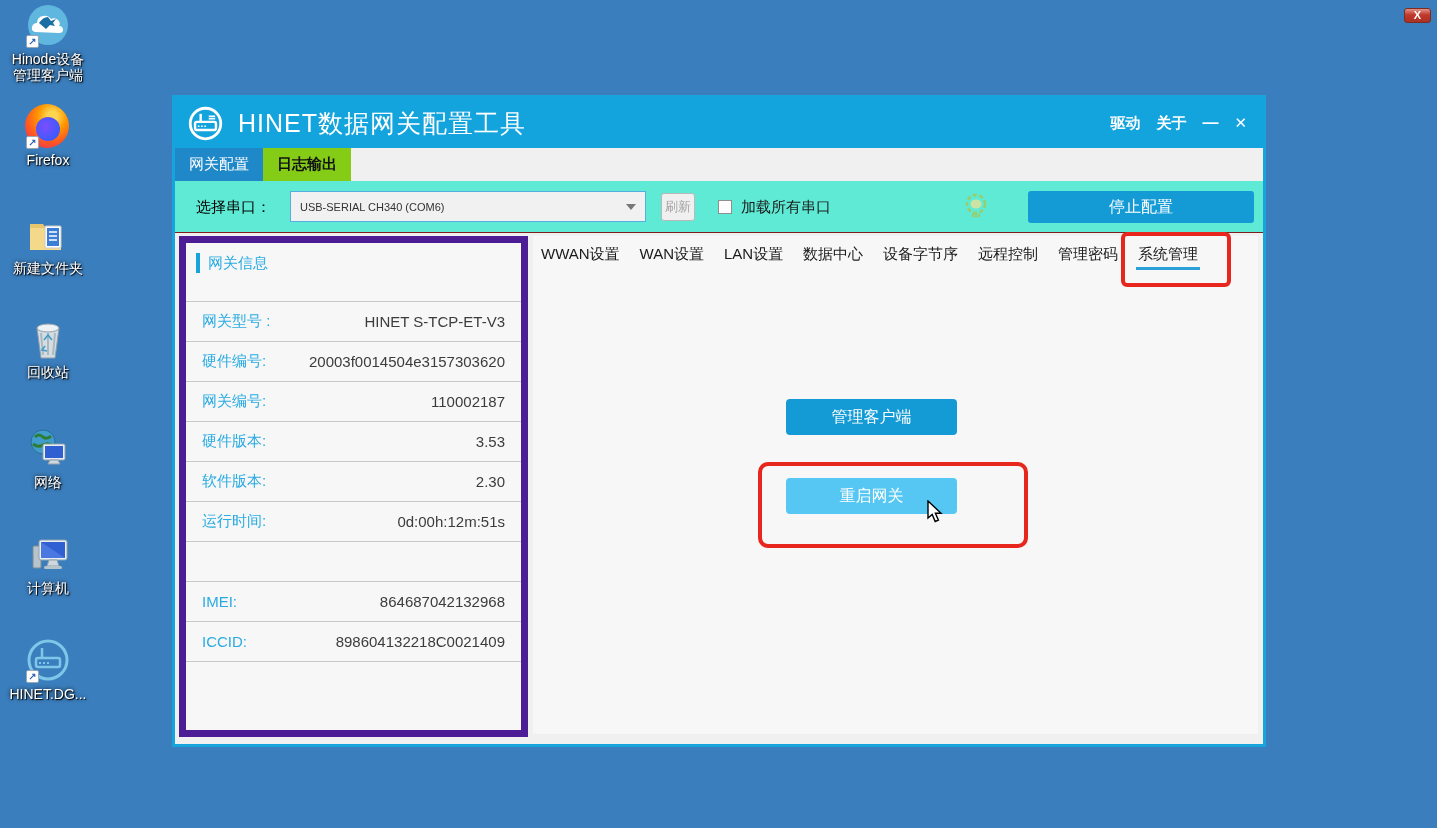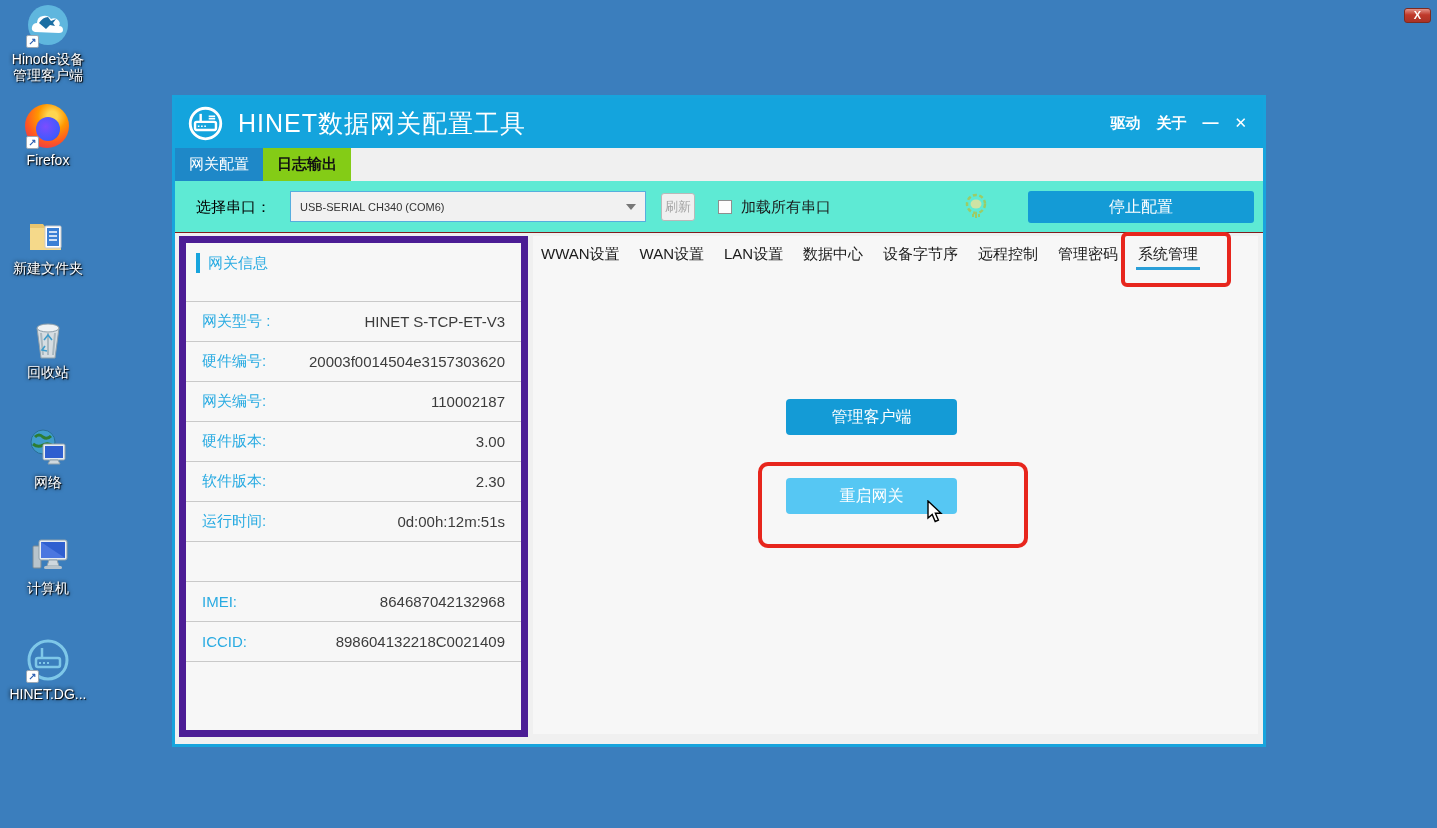--- a/index.html
+++ b/index.html
@@ -242,21 +242,21 @@
         <div class="irow">
           <span class="k">硬件编号:</span>
           <span class="v">20003f0014504e3157303620</span>
         </div>
         <div class="irow">
           <span class="k">网关编号:</span>
           <span class="v">110002187</span>
         </div>
         <div class="irow">
           <span class="k">硬件版本:</span>
-          <span class="v">3.00</span>
+          <span class="v">3.53</span>
         </div>
         <div class="irow">
           <span class="k">软件版本:</span>
           <span class="v">2.30</span>
         </div>
         <div class="irow">
           <span class="k">运行时间:</span>
           <span class="v">0d:00h:12m:51s</span>
         </div>
         <div class="irow">

